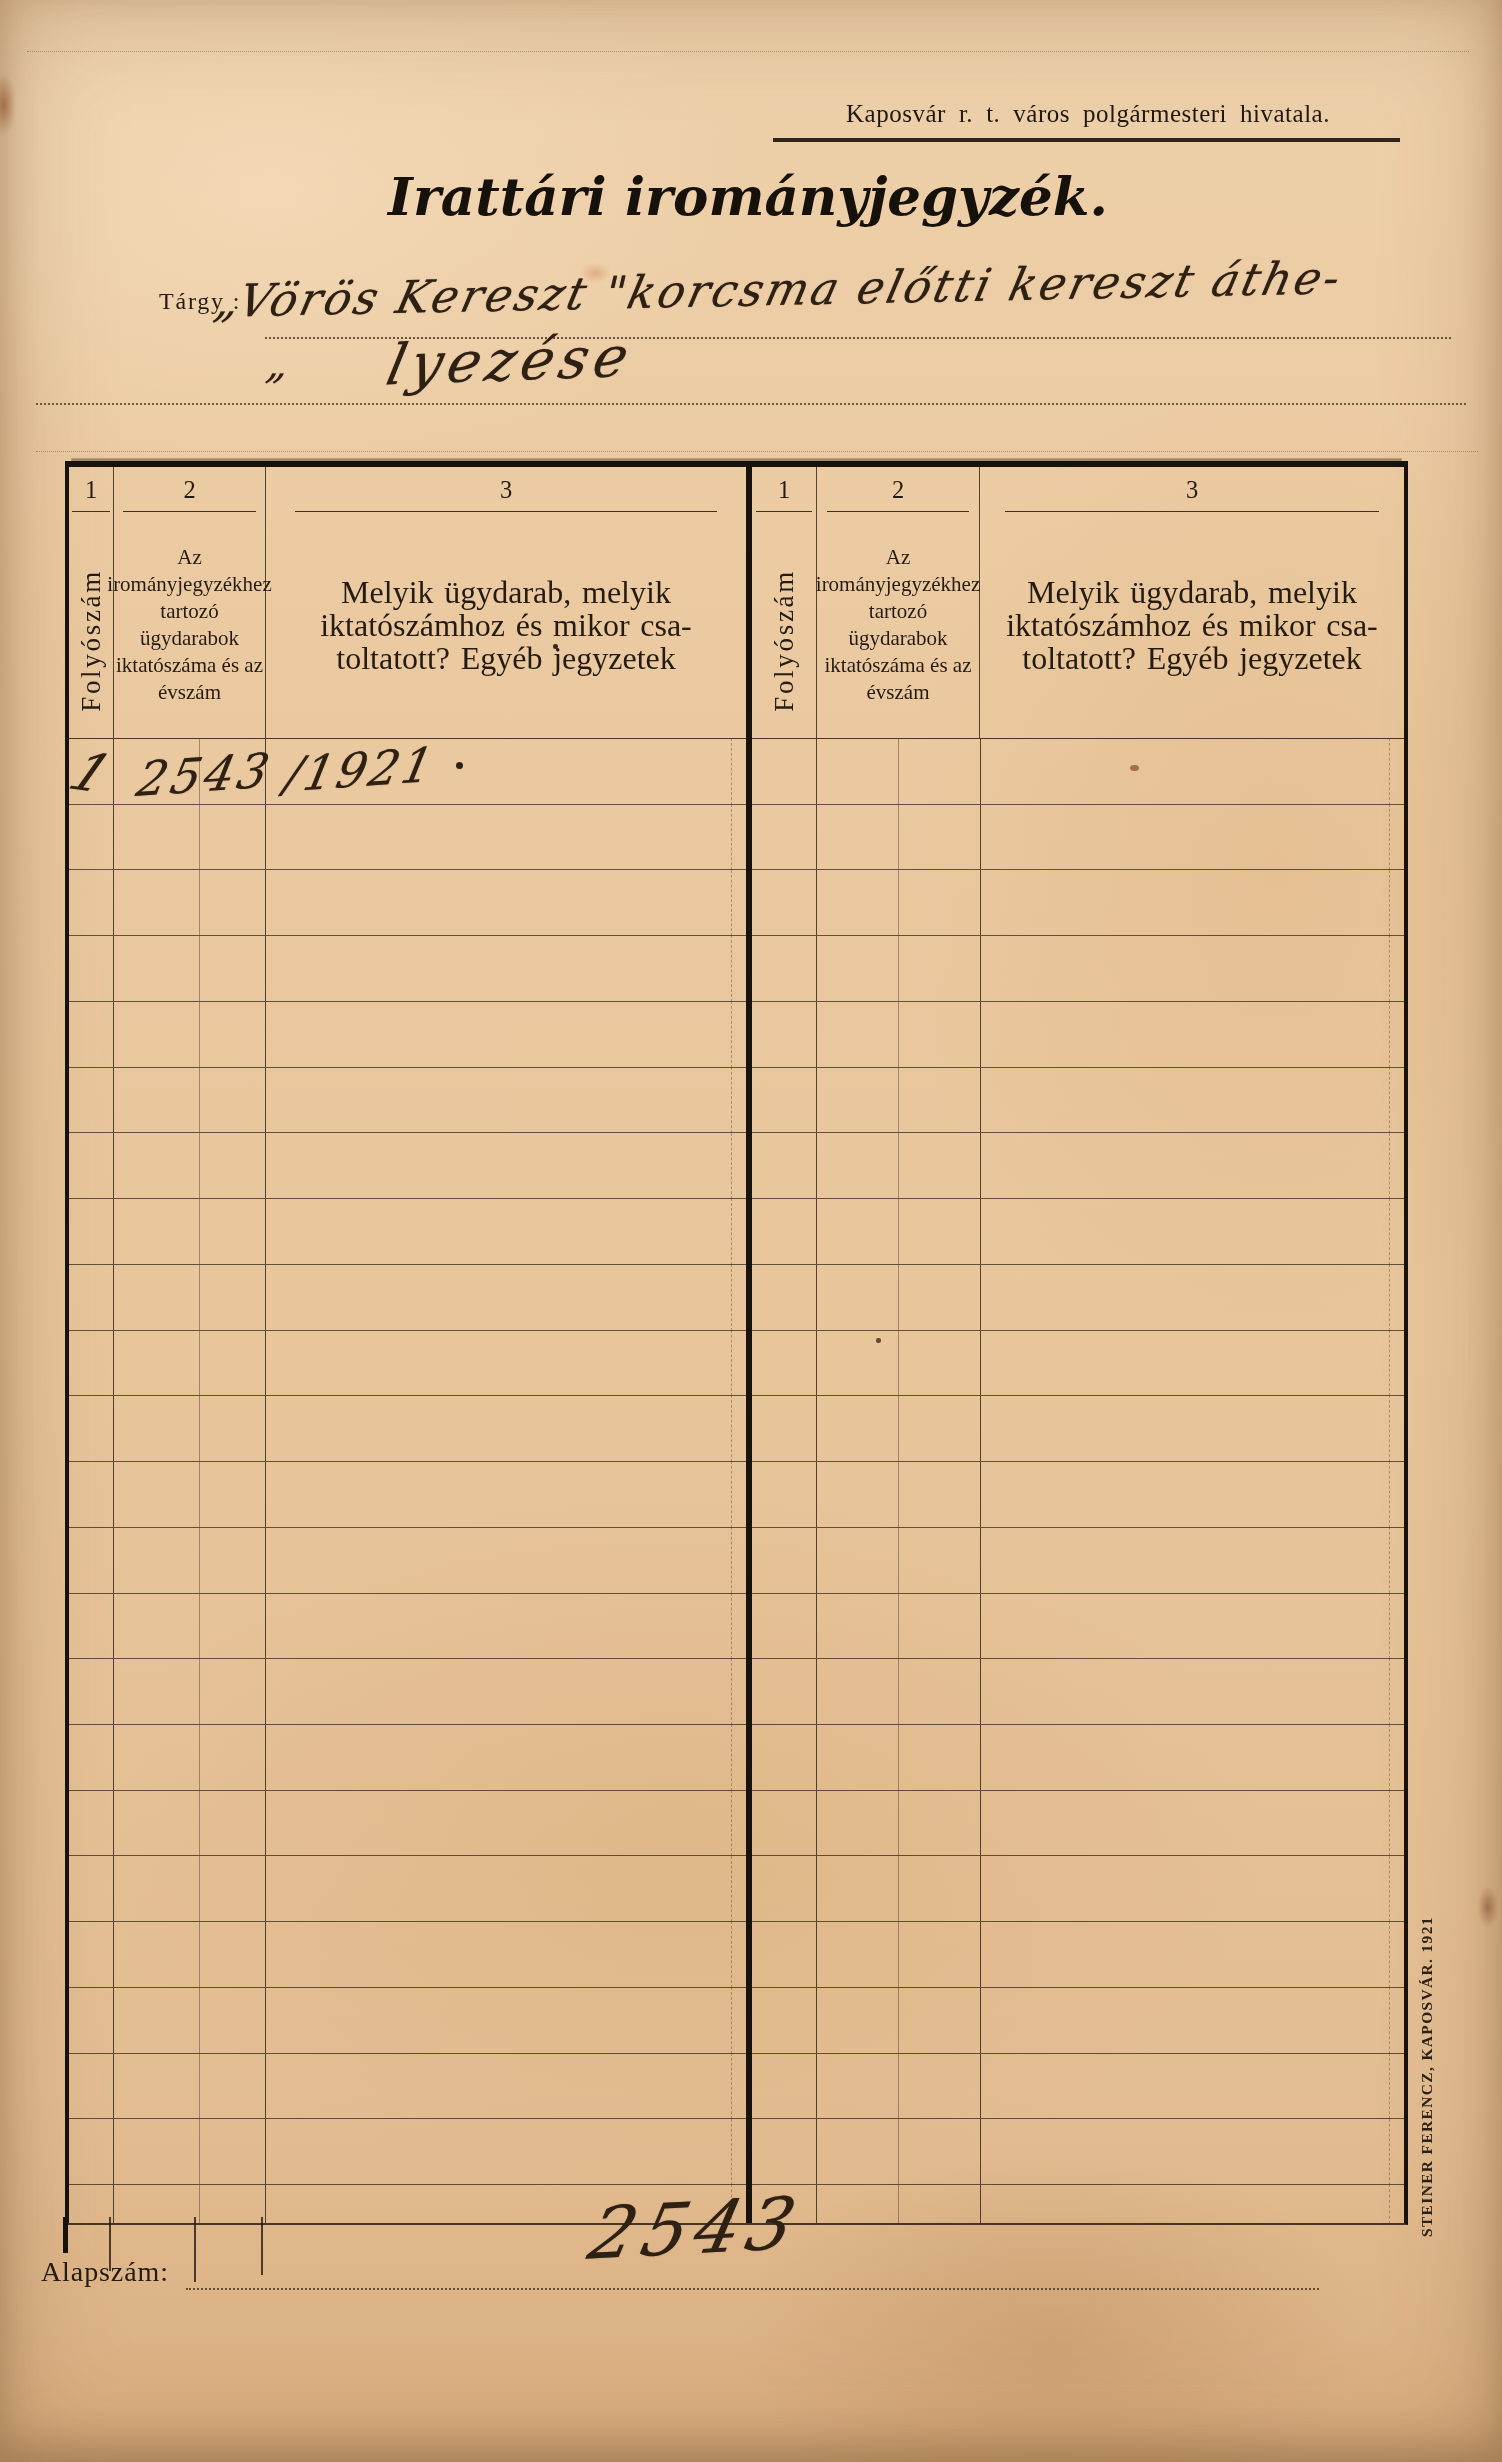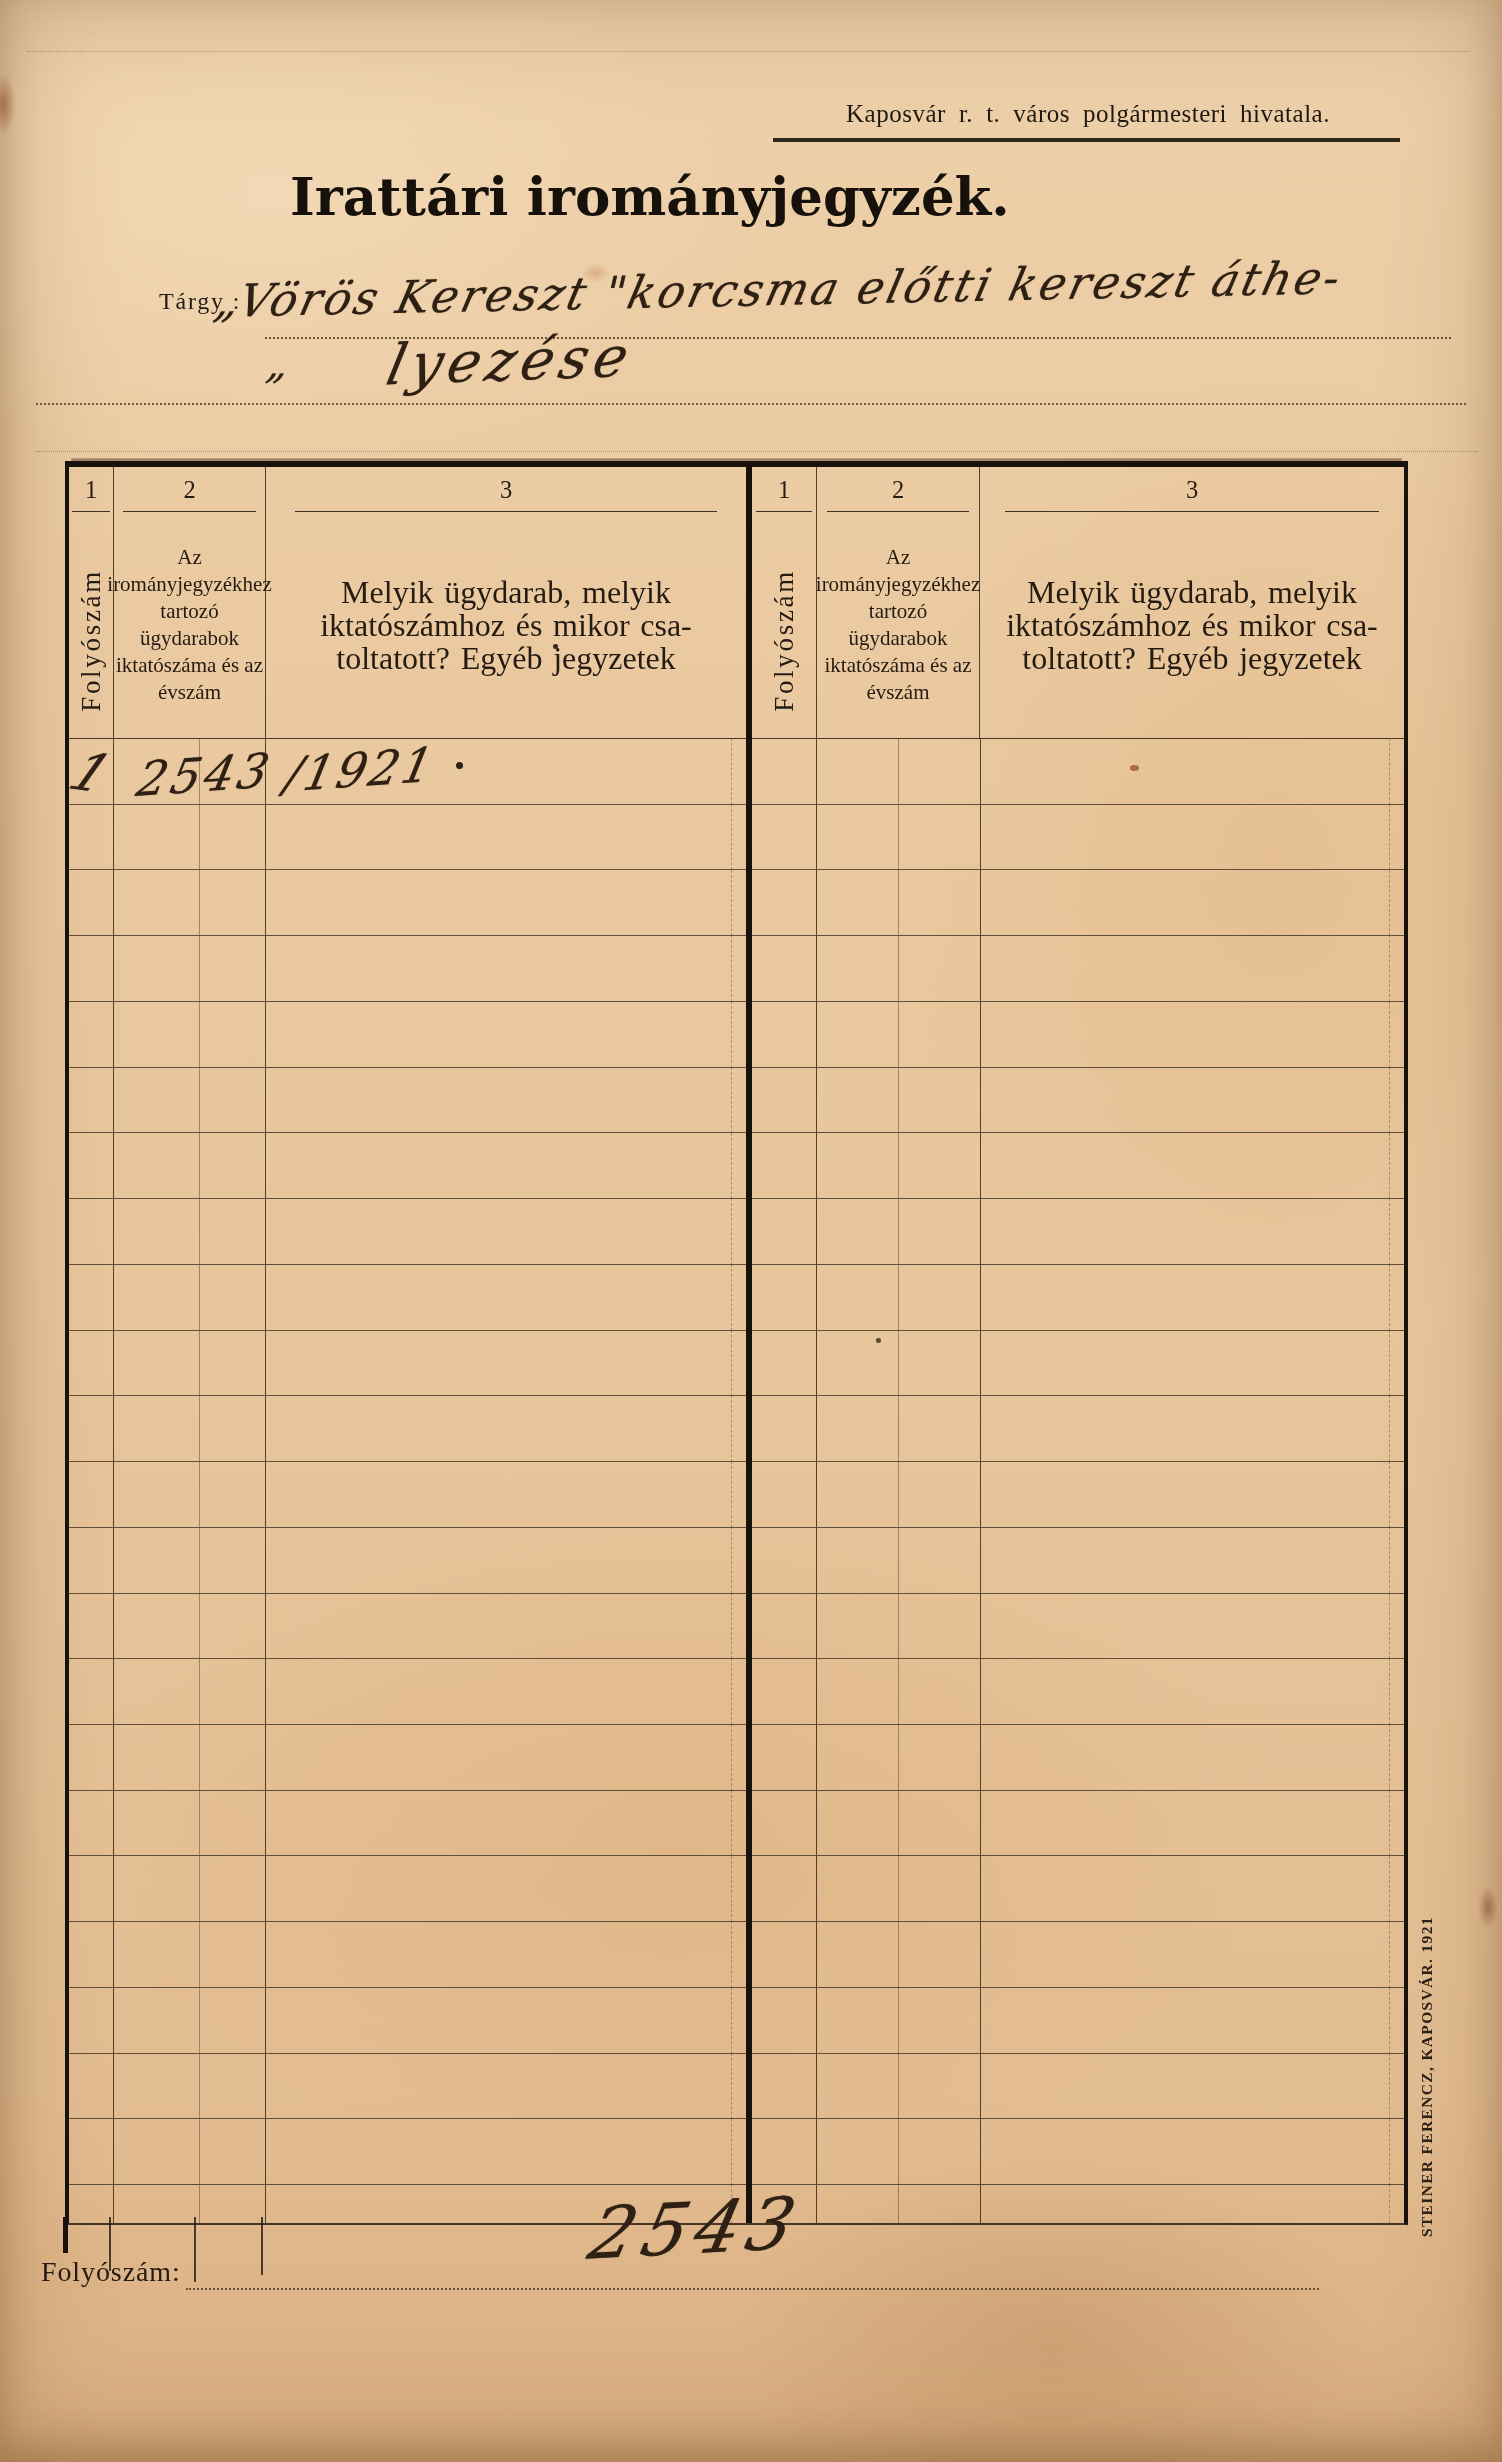--- a/index.html
+++ b/index.html
@@ -12,21 +12,21 @@
       radial-gradient(ellipse 907px 544px at 45% 75%, rgba(205,155,95,.22), transparent 65%),
       radial-gradient(ellipse 453px 272px at 70% 95%, rgba(160,110,60,.25), transparent 70%),
       linear-gradient(180deg,#edd0aa 0%,#ebcaa1 25%,#e8c59b 55%,#e3bd92 85%,#d9ae80 100%);
     box-shadow:inset 0 0 109px rgba(120,80,40,.35), inset 0 -16.3px 36px rgba(100,65,30,.30);
   }
   .abs{position:absolute;}
   
   .worn-top{left:27px;top:51px;width:1442px;height:0;border-top:1.8px dotted rgba(100,70,45,.42);}
   .office{left:775px;top:100px;width:626px;text-align:center;font-size:25px;letter-spacing:0.5px;word-spacing:6.3px;color:#20180f;}
   .office-rule{left:773px;top:138px;width:627px;height:3.6px;background:#1a140d;opacity:.9;}
-  .title{left:290px;top:165px;width:916px;font-family:"DejaVu Serif",serif;font-weight:bold;font-size:53px;letter-spacing:0px;color:#17110b;}
+  .title{left:290px;top:165px;width:916px;text-align:center;font-family:"DejaVu Serif",serif;font-weight:bold;font-size:53px;letter-spacing:0px;color:#17110b;font-style:italic;}
   .subject-label{left:159px;top:288px;font-size:24px;letter-spacing:1.8px;color:#241b12;}
   .rule1{left:265px;top:337px;width:1186px;height:0;border-top:2.7px dotted rgba(70,52,34,.8);}
   .rule2{left:36px;top:403px;width:1430px;height:0;border-top:2.7px dotted rgba(70,52,34,.75);}
   .rule3{left:36px;top:451px;width:1442px;height:0;border-top:1.8px dotted rgba(90,66,42,.45);}
   
   .hw{font-family:"DejaVu Serif",serif;font-style:italic;color:#2e2113;white-space:nowrap;text-shadow:0 0 0.9px rgba(46,33,19,.55);}
   .hw-subject1{left:216px;top:263px;font-size:45px;letter-spacing:2.7px;transform:rotate(-1.2deg) skewX(-14deg);}
   .hw-quote{left:268px;top:341px;font-size:40px;transform:skewX(-12deg);}
   .hw-subject2{left:388px;top:328px;font-size:56px;letter-spacing:5.4px;transform:rotate(-2deg) skewX(-14deg);}
   .hw-row-no{left:74px;top:742px;font-size:53px;transform:rotate(8deg) skewX(-18deg);}
@@ -438,21 +438,21 @@
 
   <div class="abs hw hw-row-no">1</div>
   <div class="abs hw hw-row-ikt">2543</div>
   <div class="abs hw hw-row-ev">/1921</div>
 
   <div class="abs stub stub-heavy" style="left:63px;top:2217px;height:36px;"></div>
   <div class="abs stub" style="left:109px;top:2217px;height:54px;"></div>
   <div class="abs stub" style="left:194px;top:2217px;height:65px;"></div>
   <div class="abs stub" style="left:261px;top:2217px;height:58px;"></div>
 
-  <div class="abs base-label">Folyószám:</div>
+  <div class="abs base-label">Alapszám:</div>
   <div class="abs base-rule"></div>
   <div class="abs hw hw-base">2543</div>
 
   <div class="abs printer">STEINER FERENCZ, KAPOSVÁR. 1921</div>
 
   <div class="abs stain" style="left:-9px;top:73px;width:25.4px;height:63px;background:radial-gradient(rgba(130,60,25,.55),transparent 70%);"></div>
   <div class="abs stain" style="left:1478px;top:1886px;width:20px;height:42px;background:radial-gradient(rgba(110,55,25,.5),transparent 70%);"></div>
   <div class="abs stain" style="left:580px;top:263px;width:31px;height:20px;background:radial-gradient(rgba(190,110,60,.35),transparent 70%);"></div>
   <div class="abs speck" style="left:456px;top:762px;width:7.3px;height:7.3px;background:#2a2015;"></div>
   <div class="abs speck" style="left:553px;top:644px;width:4.5px;height:4.5px;background:#352817;"></div>

